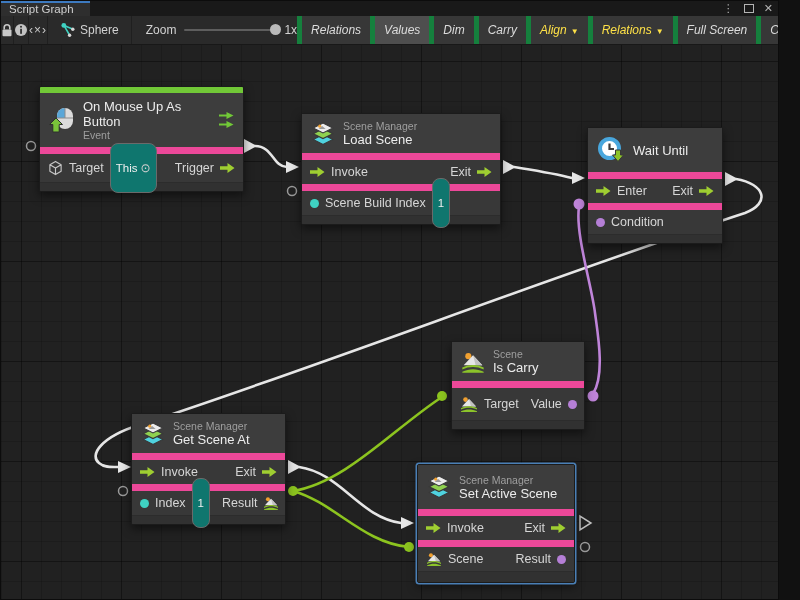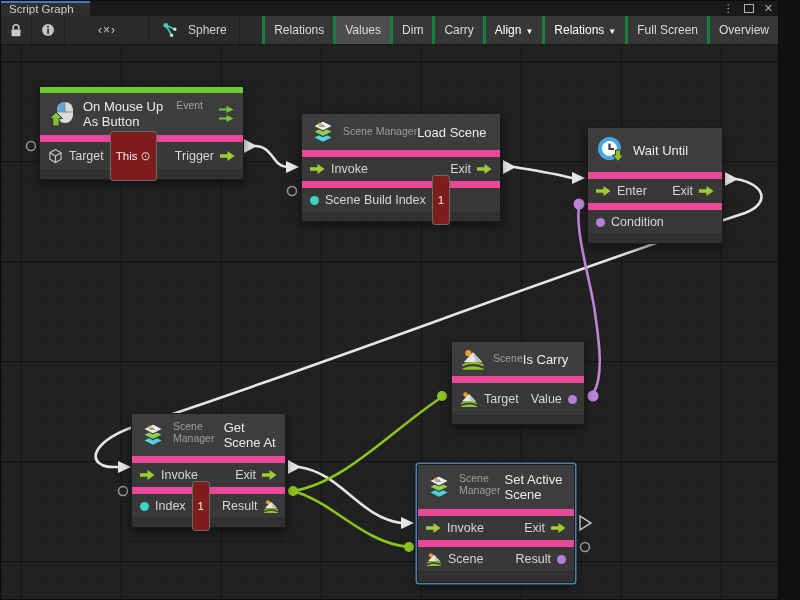--- a/index.html
+++ b/index.html
@@ -13,29 +13,29 @@
   .winicons{position:absolute;right:5px;top:0;height:15px;display:flex;gap:10px;align-items:center;color:#b5b5b5;}
   .kebab{font-size:11px;line-height:1;}
   .maxbox{width:8px;height:7px;border:1.5px solid #b5b5b5;display:inline-block;}
   .closex{font-size:11px;line-height:1;}
 
   .toolbar{position:absolute;top:15px;left:0;right:0;height:29px;background:#2a2a2a;
            border-bottom:1px solid #181818;display:flex;align-items:stretch;z-index:10;
            font-size:12px;color:#d2d2d2;box-sizing:border-box;}
   .tb-cell{display:flex;align-items:center;justify-content:center;border-right:1px solid #1f1f1f;}
   .tb-lock{width:30px;} .tb-info{width:32px;} .tb-code{width:84px;color:#c9c9c9;letter-spacing:1px;}
-  .tb-sphere{padding:0 12px;gap:10px;}
+  .tb-sphere{padding:0 12px;gap:4px;}
   .tb-zoomgrp{padding:0 0 0 14px;gap:8px;border-right:none;display:flex;align-items:center;}
   .zoom-track{position:relative;width:92px;height:2px;background:#5e5e5e;border-radius:1px;}
   .zoom-knob{position:absolute;right:-5px;top:-5px;width:11px;height:11px;border-radius:50%;background:#b9b9b9;}
   .tb-spacer{flex:1;border-right:none;}
   .tbtn{display:flex;align-items:center;gap:4px;padding:0 9px;background:#373737;
-        border-left:3px solid #15803d;white-space:nowrap;color:#dcdcdc;}
+        border-left:5px solid #15803d;white-space:nowrap;color:#dcdcdc;font-style:italic;}
   .tbtn.active{background:#4e4e4e;}
-  .tbtn.disabled{color:#ffffff;}
+  .tbtn.disabled{color:#fde047;}
   .caret{font-size:8px;position:relative;top:1px;}
 
   
   .canvas{position:absolute;top:44px;left:0;width:800px;height:556px;background-color:#212121;
     background-image:
       linear-gradient(rgba(0,0,0,.30) 1px,transparent 1px),
       linear-gradient(90deg,rgba(0,0,0,.30) 1px,transparent 1px),
       linear-gradient(rgba(0,0,0,.14) 1px,transparent 1px),
       linear-gradient(90deg,rgba(0,0,0,.14) 1px,transparent 1px);
     background-size:100px 100px,100px 100px,20px 20px,20px 20px;
@@ -43,30 +43,30 @@
 
   svg.wires{position:absolute;top:0;left:0;width:800px;height:600px;pointer-events:none;z-index:2;}
 
   
   .node{position:absolute;background:#383838;border:1px solid #1b1b1b;border-radius:2px;
         box-shadow:0 4px 10px rgba(0,0,0,.5);z-index:3;box-sizing:border-box;}
   .node.selected{box-shadow:0 0 0 1.5px #4a7fb5,0 4px 10px rgba(0,0,0,.5);}
   .node-accent{height:6px;background:#71c837;border-radius:1px 1px 0 0;}
   .node-header{display:flex;align-items:center;gap:8px;padding:6px 9px;background:#3d3d3d;}
   .node-header.tall{min-height:32px;}
-  .titles{display:flex;justify-content:center;}
+  .titles{display:flex;flex-direction:column;justify-content:center;}
   .caption{font-size:10.5px;color:#9f9f9f;line-height:12px;}
   .title{font-size:13px;color:#ececec;line-height:15px;}
   .row{display:flex;align-items:center;gap:6px;padding:0 8px;height:24px;font-size:12.5px;
        color:#d6d6d6;border-top:7px solid #ec4899;background:#383838;}
   .row.h28{height:28px;} .row.h32{height:32px;}
   .spacer{flex:1;}
   .node-footer{height:8px;background:#313131;border-top:1px solid #2c2c2c;border-radius:0 0 2px 2px;}
   .node-footer.h10{height:10px;}
-  .valuebox{background:#7f1d1d;border:1px solid #6a6a6a;border-radius:3px;padding:16px 5px;
+  .valuebox{background:#0f766e;border:1px solid #6a6a6a;border-radius:8px;padding:16px 5px;
             font-size:11.5px;color:#efefef;height:16px;line-height:16px;display:inline-flex;
             align-items:center;gap:3px;}
   .vb-target{font-size:12px;color:#cfcfcf;}
   .dot{width:9px;height:9px;border-radius:50%;flex:0 0 auto;}
   .dot.teal{background:#3fd2c2;} .dot.purple{background:#b57fd6;}
   .icon{flex:0 0 auto;display:inline-flex;}
 </style>
 </head>
 <body>
 
@@ -153,20 +153,27 @@
       </div>
     <div class="tb-cell tb-code">‹×›</div>
     <div class="tb-cell tb-sphere">
       <span class="icon">
           <svg width="16" height="16">
             <use href="#i-graph"></use>
           </svg>
         </span>
       <span>Sphere</span>
     </div>
+    <div class="tb-cell tb-zoomgrp">
+      <span>Zoom</span>
+      <span class="zoom-track">
+          <span class="zoom-knob"></span>
+        </span>
+      <span>1x</span>
+    </div>
     <div class="tb-spacer"></div>
     <div class="tbtn">Relations</div>
     <div class="tbtn active">Values</div>
     <div class="tbtn">Dim</div>
     <div class="tbtn">Carry</div>
     <div class="tbtn disabled">
       <span>Align</span>
       <span class="caret">▼</span>
     </div>
     <div class="tbtn disabled">

